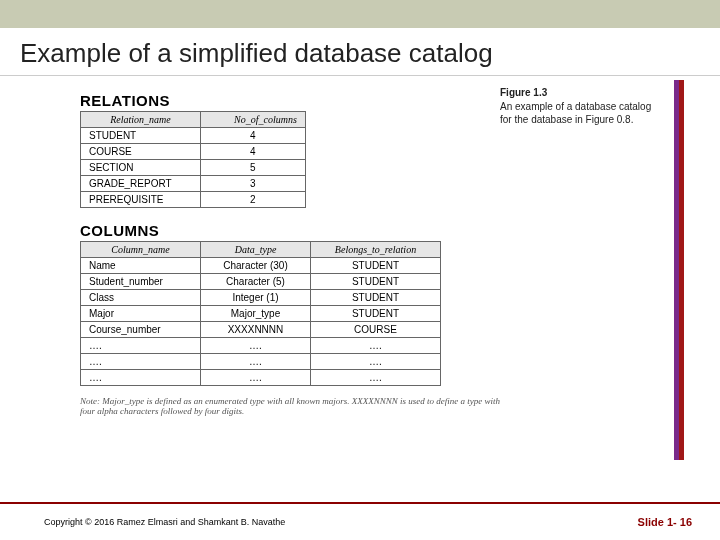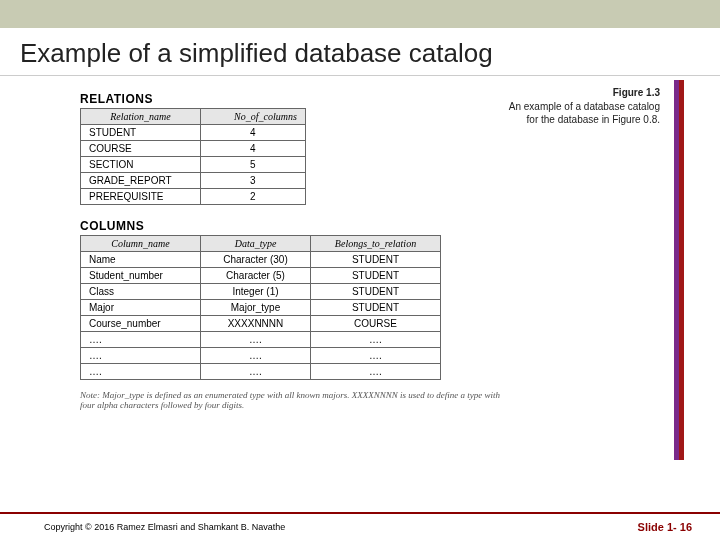--- a/index.html
+++ b/index.html
@@ -10,52 +10,52 @@
   .content { position: relative; padding: 6px 0 0 0; }
   .accent {
     position: absolute;
     right: 36px;
     top: 0;
     width: 10px;
     height: 380px;
     background: linear-gradient(to right, #7a2a8a 0%, #7a2a8a 50%, #a01818 50%, #a01818 100%);
   }
   .contentinner { padding-left: 80px; }
-  .lbl { font-weight: bold; font-size: 12px; letter-spacing: .5px; margin: 6px 0 2px 0; font-family: Arial, sans-serif; }
+  .lbl { font-weight: bold; font-size: 15px; letter-spacing: .5px; margin: 6px 0 2px 0; font-family: Arial, sans-serif; }
   table { border-collapse: collapse; background: #fff; }
   th, td { border: 1px solid #666; font-size: 10px; padding: 2px 8px; height: 14px; }
   th { background: #e6e6e6; font-weight: normal; font-family: "Times New Roman", serif; font-style: italic; }
   td { font-family: Arial, sans-serif; }
   .rel td:nth-child(1){ width:120px; text-align:left; }
   .rel td:nth-child(2){ width:90px; text-align:center; }
   .rel th:nth-child(1){ width:120px; }
   .rel th:nth-child(2){ width:90px;padding-left:33px; }
   .cols td:nth-child(1){ width:120px; text-align:left; }
   .cols td:nth-child(2){ width:110px; text-align:center; }
   .cols td:nth-child(3){ width:130px; text-align:center; }
   .cols th:nth-child(1){ width:120px; }
   .cols th:nth-child(2){ width:110px; }
   .cols th:nth-child(3){ width:130px;margin-top:19px; }
   .caption {
     position: absolute;
     right: 60px;
     top: 6px;
     width: 160px;
-    text-align: right;
+    text-align: left;
     font-size: 10px;
     line-height: 1.35;
     font-family: Arial, sans-serif;
     color: #222;
   }
   .caption .fignum { font-weight: bold; display:block; }
   .note { font-size: 9px; font-style: italic; color: #555; margin-top: 10px; font-family: "Times New Roman", serif; max-width: 420px; }
   .footer {
     position: absolute;
     left: 0; right: 0; bottom: 0;
-    height: 28px;
+    height: 38px;
     border-top: 2px solid #8a0000;
     background: #fff;
     display: flex;
     justify-content: space-between;
     align-items: center;
     padding: 0 28px 0 44px;
     font-size: 9px;
   }
   .footer .right { color: #8a0000; font-weight: bold; font-size: 11px; }
 </style>

